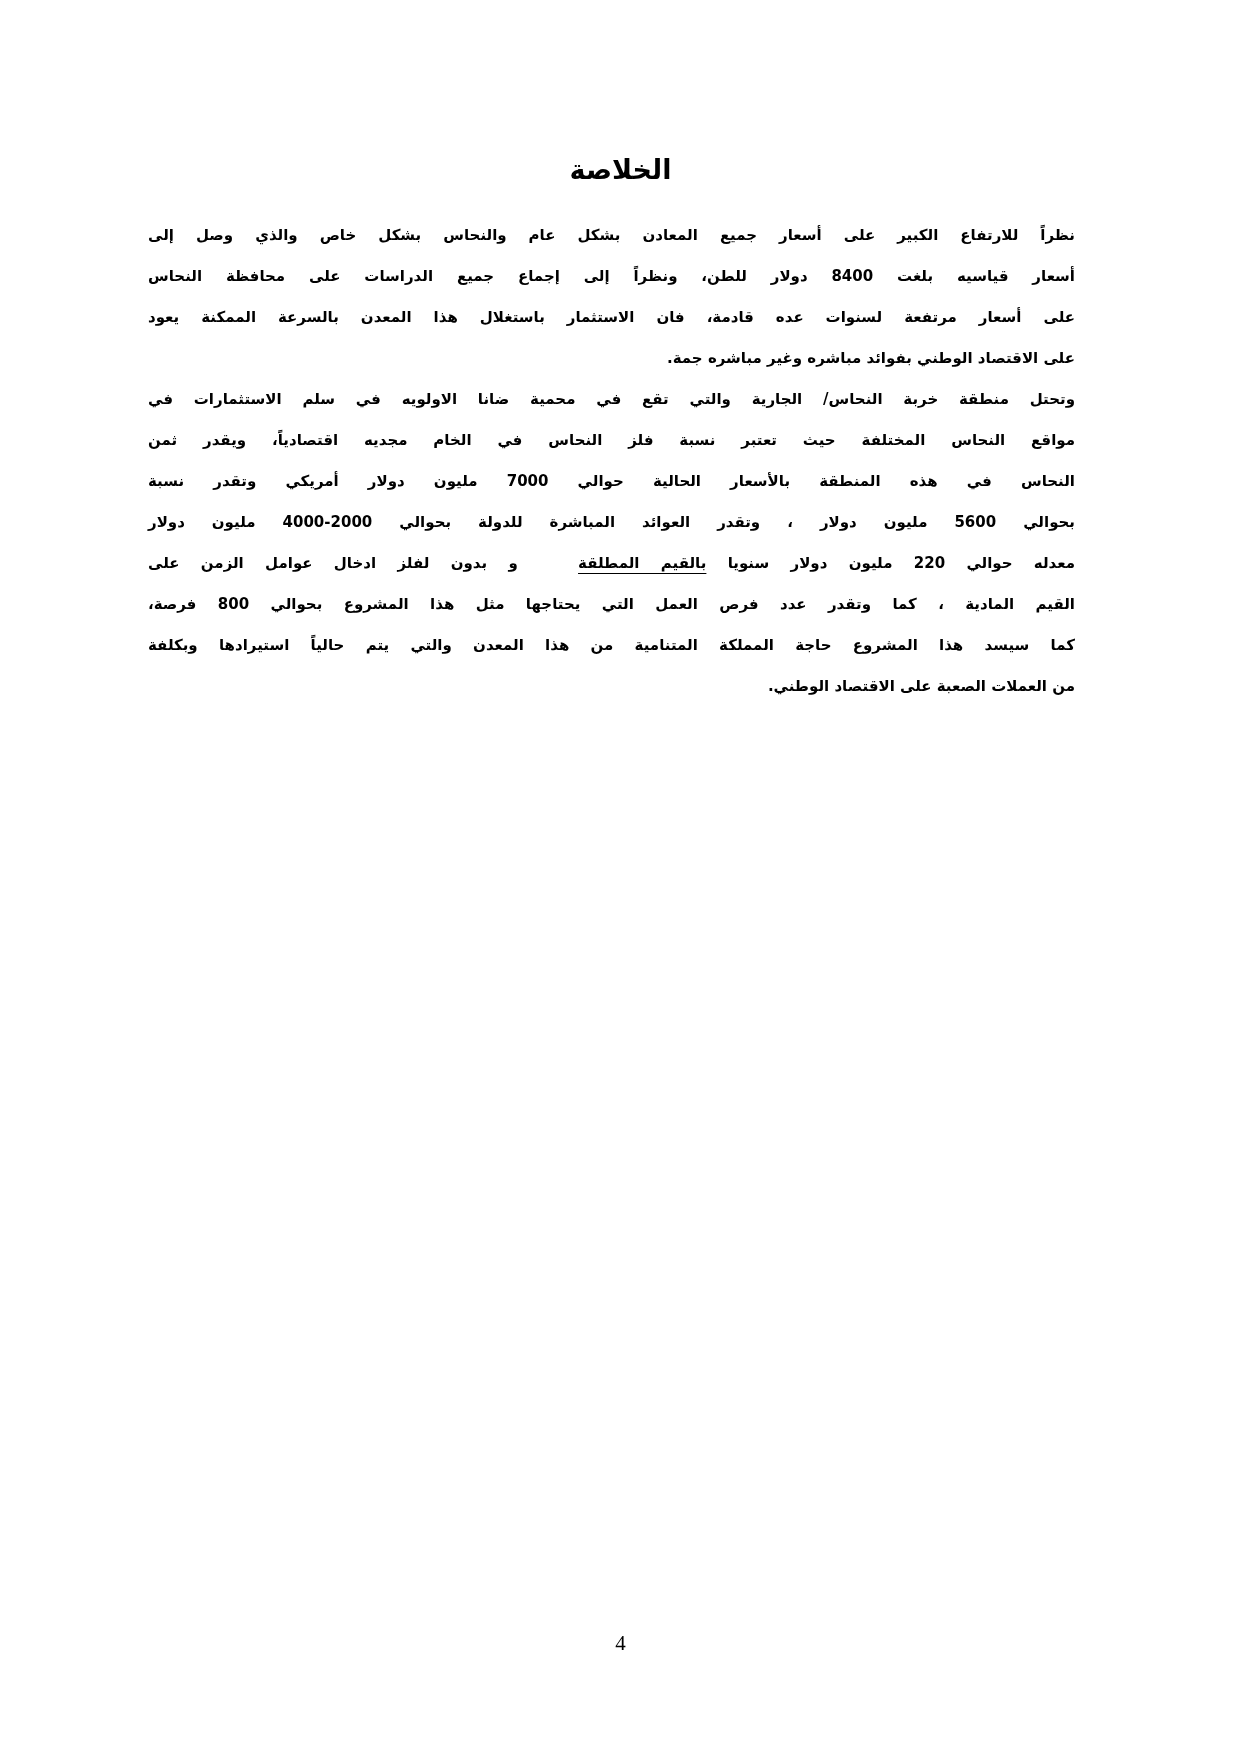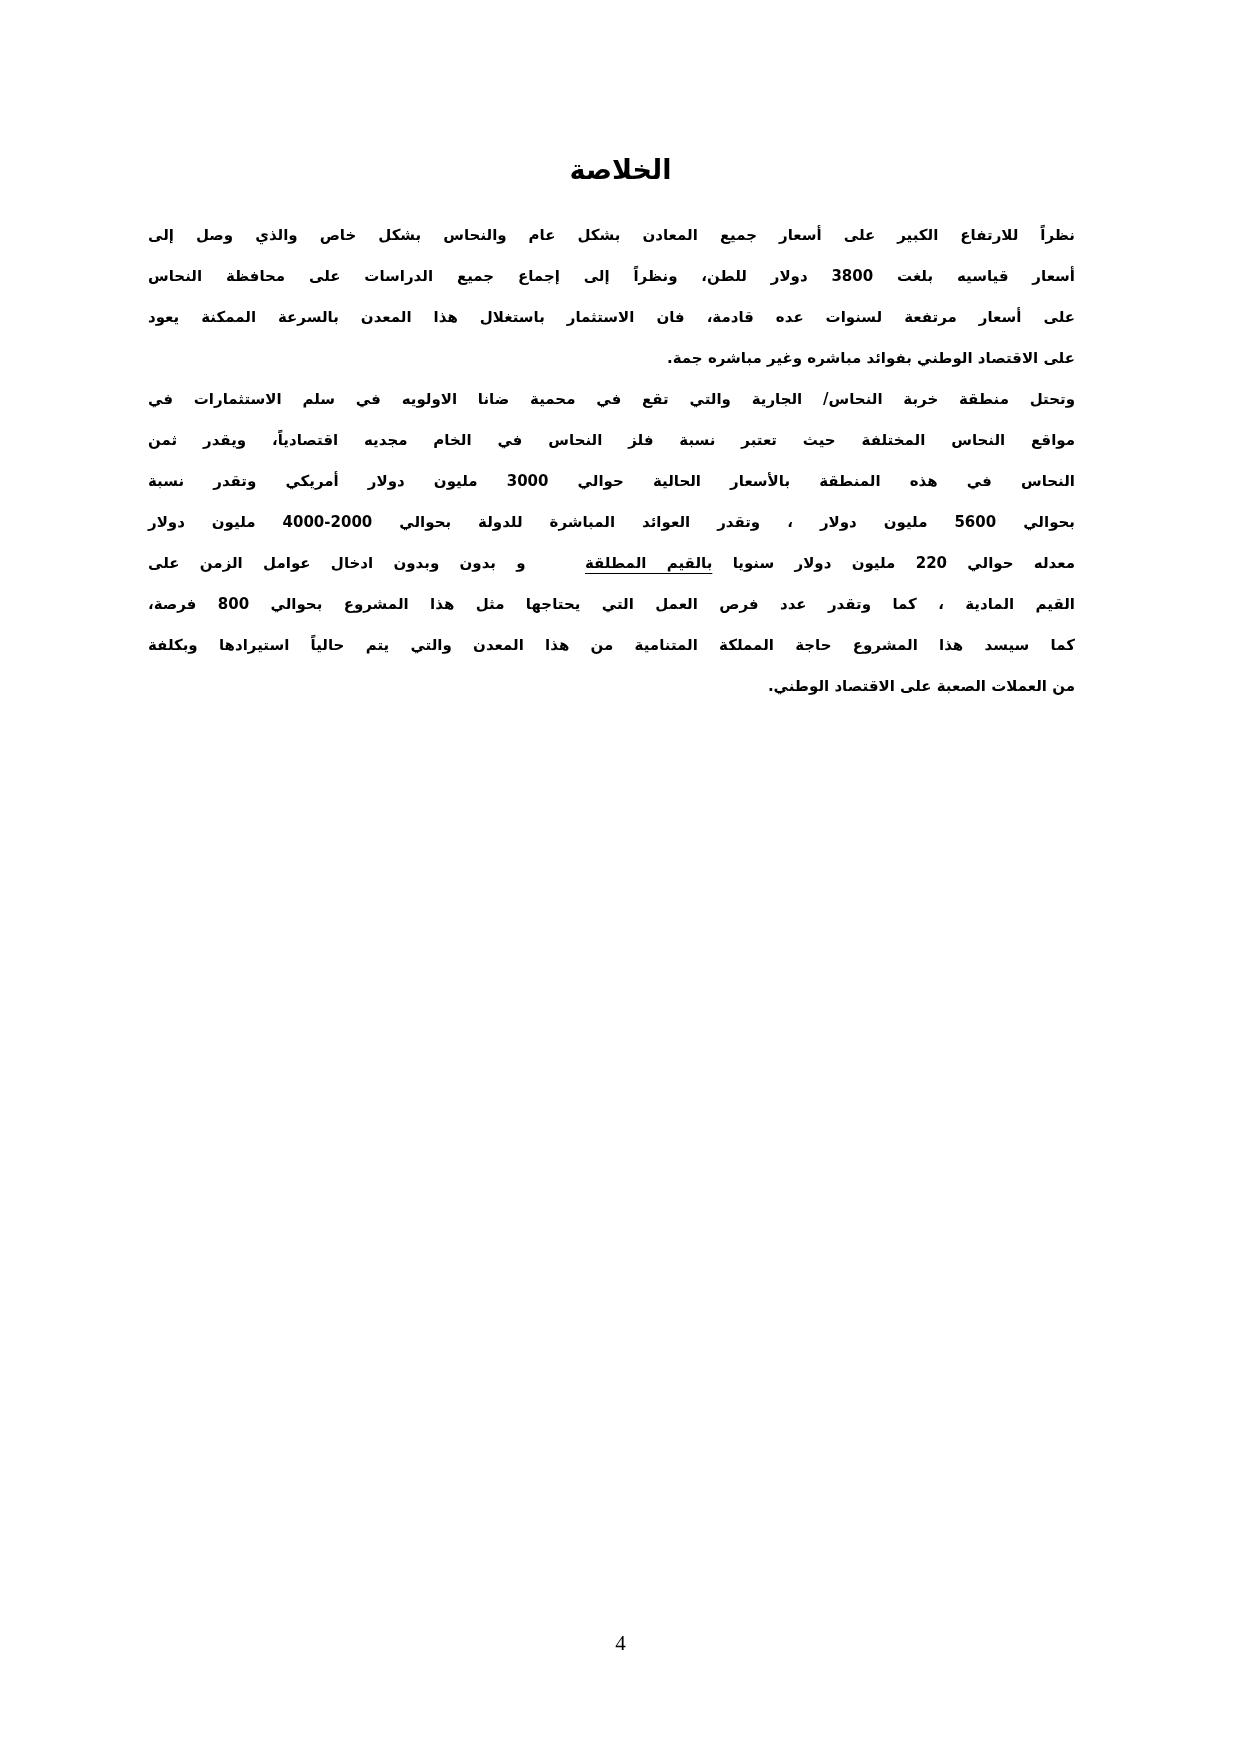--- a/index.html
+++ b/index.html
@@ -74,28 +74,28 @@
   </style>
 </head>
 <body>
 
 <div class="page">
   <div class="title">الخلاصة</div>
 
   <div class="body-text">
 
     <span class="line">نظراً للارتفاع الكبير على أسعار جميع المعادن بشكل عام والنحاس بشكل خاص والذي وصل إلى</span>
-    <span class="line">أسعار قياسيه بلغت 3800 دولار للطن، ونظراً إلى إجماع جميع الدراسات على محافظة النحاس</span>
+    <span class="line">أسعار قياسيه بلغت 8400 دولار للطن، ونظراً إلى إجماع جميع الدراسات على محافظة النحاس</span>
     <span class="line">على أسعار مرتفعة لسنوات عده قادمة، فان الاستثمار باستغلال هذا المعدن بالسرعة الممكنة يعود</span>
     <span class="line last">على الاقتصاد الوطني بفوائد مباشره وغير مباشره جمة.</span>
 
     <span class="line">وتحتل منطقة خربة النحاس/ الجارية والتي تقع في محمية ضانا الاولويه في سلم الاستثمارات في</span>
     <span class="line">مواقع النحاس المختلفة حيث تعتبر نسبة فلز النحاس في الخام مجديه اقتصادياً، ويقدر ثمن</span>
-    <span class="line">النحاس في هذه المنطقة بالأسعار الحالية حوالي 3000 مليون دولار أمريكي وتقدر نسبة</span>
+    <span class="line">النحاس في هذه المنطقة بالأسعار الحالية حوالي 7000 مليون دولار أمريكي وتقدر نسبة</span>
     <span class="line">بحوالي 5600 مليون دولار ، وتقدر العوائد المباشرة للدولة بحوالي 2000-4000 مليون دولار</span>
-    <span class="line"><span>معدله حوالي 220 مليون دولار سنويا </span><span class="underline">بالقيم المطلقة</span><span> و بدون وبدون ادخال عوامل الزمن على</span></span>
+    <span class="line"><span>معدله حوالي 220 مليون دولار سنويا </span><span class="underline">بالقيم المطلقة</span><span> و بدون لفلز ادخال عوامل الزمن على</span></span>
     <span class="line">القيم المادية ، كما وتقدر عدد فرص العمل التي يحتاجها مثل هذا المشروع بحوالي 800 فرصة،</span>
     <span class="line">كما سيسد هذا المشروع حاجة المملكة المتنامية من هذا المعدن والتي يتم حالياً استيرادها وبكلفة</span>
     <span class="line last">من العملات الصعبة على الاقتصاد الوطني.</span>
   </div>
 
   <div class="page-number">4</div>
 </div>
 
 </body></html>

